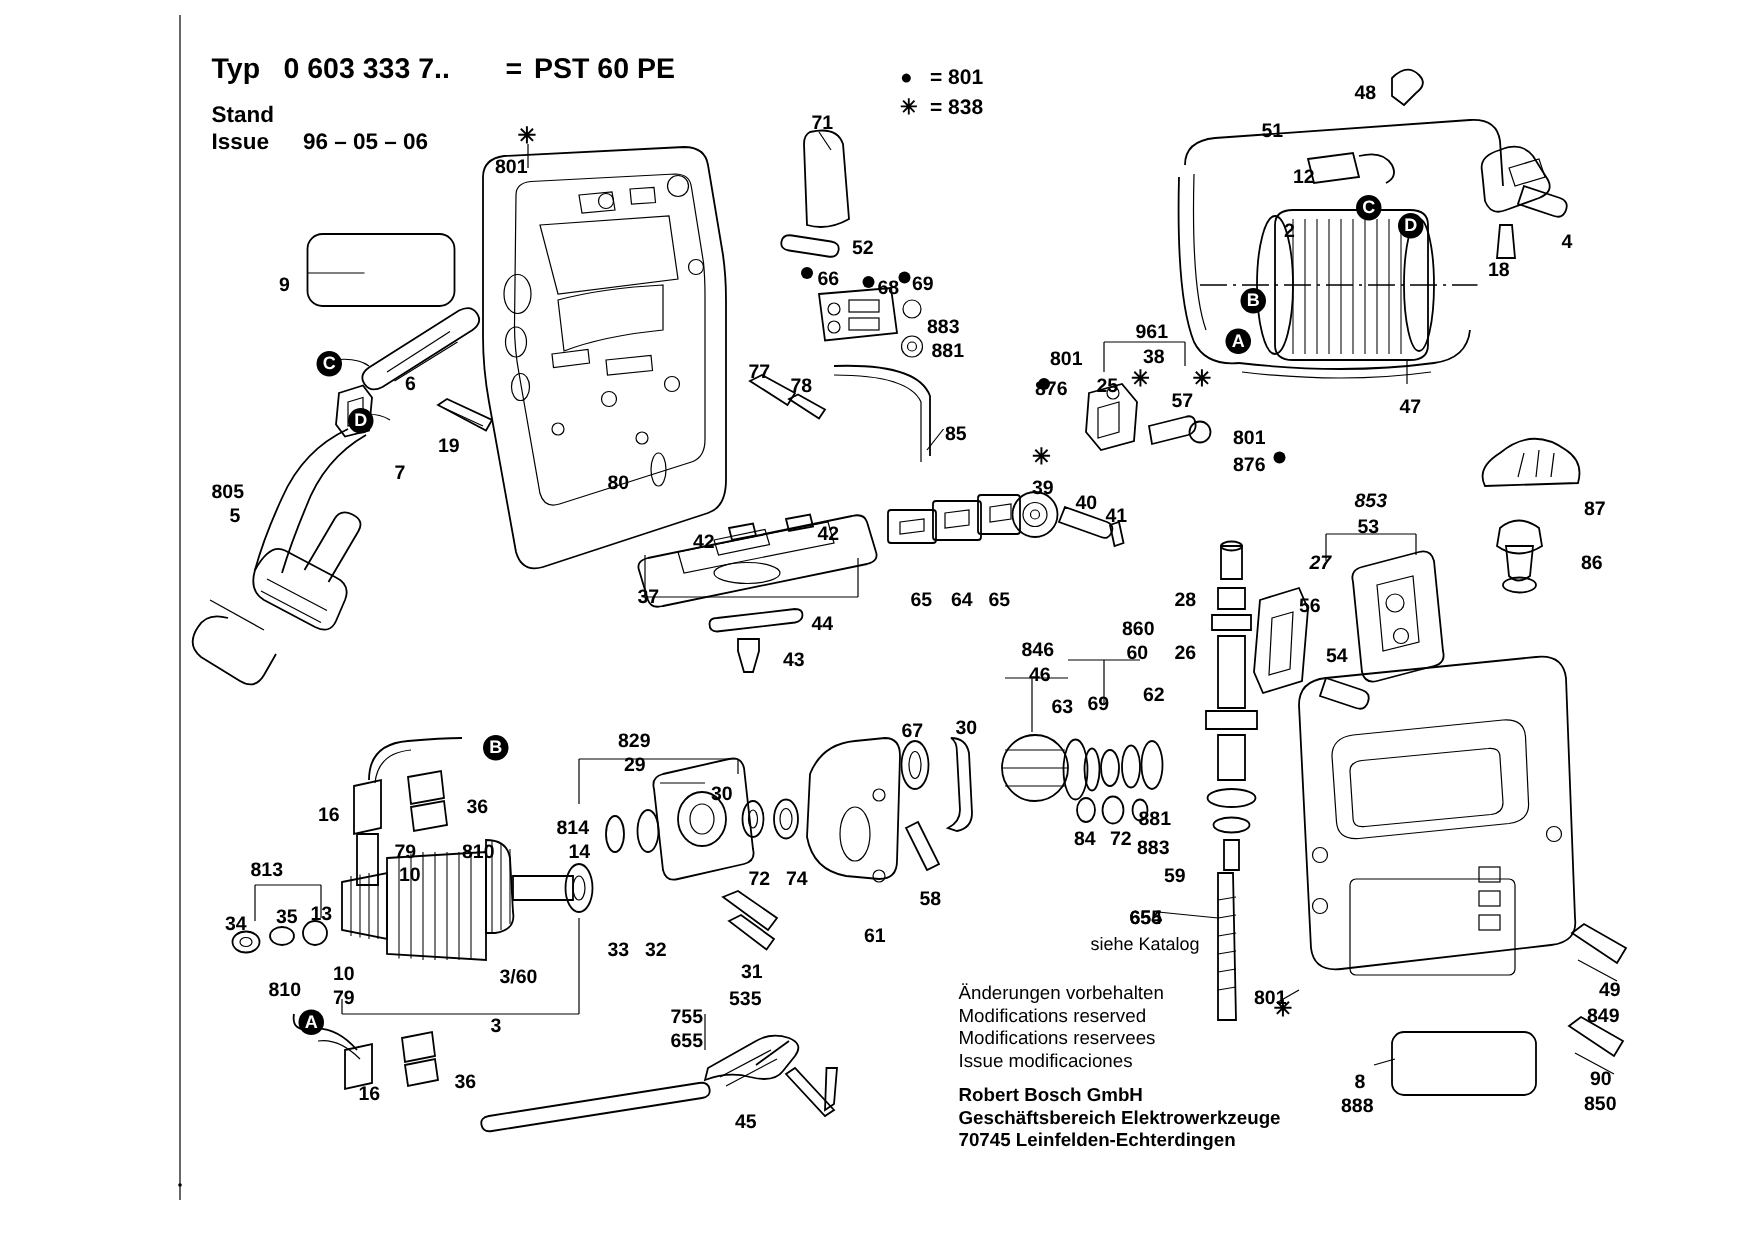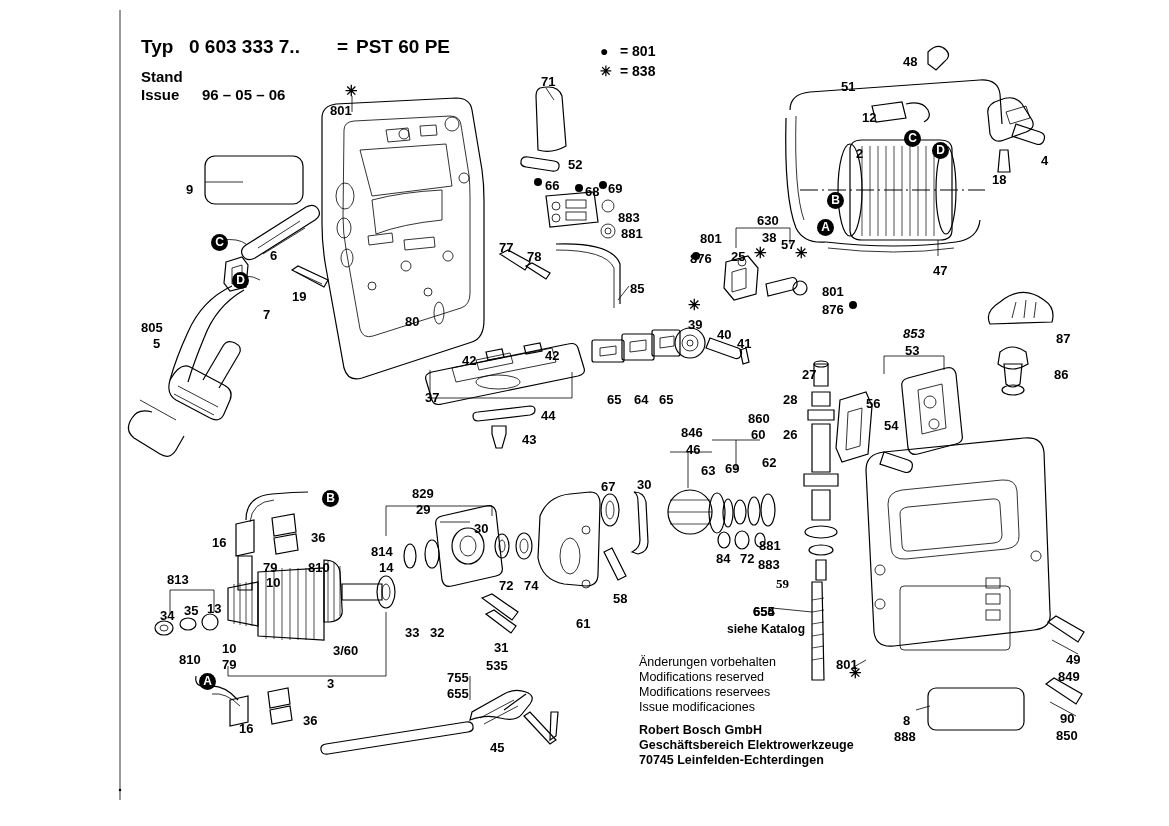--- a/index.html
+++ b/index.html
@@ -407,21 +407,21 @@
   <div class="title" style="left:356px; top:36px;">PST 60 PE</div>
   <div class="sub" style="left:141px; top:68px;">Stand</div>
   <div class="sub" style="left:141px; top:86px;">Issue</div>
   <div class="sub" style="left:202px; top:86px;">96 – 05 – 06</div>
 
   <div class="legend" style="left:600px; top:43px;">●</div>
   <div class="legend" style="left:620px; top:43px;">= 801</div>
   <div class="legend" style="left:600px; top:63px;">✳</div>
   <div class="legend" style="left:620px; top:63px;">= 838</div>
 
-  <div class="lbl sm" style="left:727px; top:622px; font-weight:bold;">siehe Katalog</div>
+  <div class="lbl sm" style="left:727px; top:622px; font-weight:normal;">siehe Katalog</div>
 
   <div class="foot" style="left:639px; top:655px;">Änderungen vorbehalten</div>
   <div class="foot" style="left:639px; top:670px;">Modifications reserved</div>
   <div class="foot" style="left:639px; top:685px;">Modifications reservees</div>
   <div class="foot" style="left:639px; top:700px;">Issue modificaciones</div>
   <div class="foot b" style="left:639px; top:723px;">Robert Bosch GmbH</div>
   <div class="foot b" style="left:639px; top:738px;">Geschäftsbereich Elektrowerkzeuge</div>
   <div class="foot b" style="left:639px; top:753px;">70745 Leinfelden-Echterdingen</div>
 
   <div class="dot" style="left:534px; top:178px;"></div>
@@ -471,53 +471,53 @@
       <div class="lbl" style="left: 522px; top: 432px;">43</div>
       <div class="lbl" style="left: 607px; top: 392px;">65</div>
       <div class="lbl" style="left: 634px; top: 392px;">64</div>
       <div class="lbl" style="left: 659px; top: 392px;">65</div>
       <div class="lbl" style="left: 688px; top: 317px;">39</div>
       <div class="lbl" style="left: 717px; top: 327px;">40</div>
       <div class="lbl" style="left: 737px; top: 336px;">41</div>
       <div class="lbl" style="left: 700px; top: 231px;">801</div>
       <div class="lbl" style="left: 690px; top: 251px;">876</div>
       <div class="lbl" style="left: 731px; top: 249px;">25</div>
-      <div class="lbl" style="left: 781px; top: 237px;">57</div>
-      <div class="lbl" style="left: 757px; top: 213px;">630</div>
+      <div class="lbl" style="left: 781px; top: 259px;">57</div>
+      <div class="lbl" style="left: 757px; top: 213px;">961</div>
       <div class="lbl" style="left: 762px; top: 230px;">38</div>
       <div class="lbl" style="left: 822px; top: 284px;">801</div>
       <div class="lbl" style="left: 822px; top: 302px;">876</div>
       <div class="lbl" style="left: 903px; top: 54px;">48</div>
       <div class="lbl" style="left: 841px; top: 79px;">51</div>
       <div class="lbl" style="left: 862px; top: 110px;">12</div>
       <div class="lbl" style="left: 856px; top: 146px;">2</div>
       <div class="lbl" style="left: 1041px; top: 153px;">4</div>
       <div class="lbl" style="left: 992px; top: 172px;">18</div>
       <div class="lbl" style="left: 933px; top: 263px;">47</div>
       <div class="lbl" style="left: 903px; top: 326px; font-style: italic;">853</div>
       <div class="lbl" style="left: 905px; top: 343px;">53</div>
       <div class="lbl" style="left: 1056px; top: 331px;">87</div>
       <div class="lbl" style="left: 1054px; top: 367px;">86</div>
       <div class="lbl" style="left: 866px; top: 396px;">56</div>
-      <div class="lbl" style="left: 884px; top: 418px;">54</div>
-      <div class="lbl" style="left: 802px; top: 367px;">27</div>
+      <div class="lbl" style="left: 884px; top: 429px;">54</div>
+      <div class="lbl" style="left: 873px; top: 367px; font-style: italic;">27</div>
       <div class="lbl" style="left: 783px; top: 392px;">28</div>
       <div class="lbl" style="left: 783px; top: 427px;">26</div>
       <div class="lbl" style="left: 748px; top: 411px;">860</div>
       <div class="lbl" style="left: 751px; top: 427px;">60</div>
       <div class="lbl" style="left: 762px; top: 455px;">62</div>
       <div class="lbl" style="left: 681px; top: 425px;">846</div>
       <div class="lbl" style="left: 686px; top: 442px;">46</div>
       <div class="lbl" style="left: 701px; top: 463px;">63</div>
       <div class="lbl" style="left: 725px; top: 461px;">69</div>
       <div class="lbl" style="left: 716px; top: 551px;">84</div>
       <div class="lbl" style="left: 740px; top: 551px;">72</div>
       <div class="lbl" style="left: 758px; top: 557px;">883</div>
       <div class="lbl" style="left: 759px; top: 538px;">881</div>
-      <div class="lbl" style="left: 776px; top: 576px; font-family: Liberation Serif, serif;">59</div>
+      <div class="lbl" style="left: 776px; top: 576px;">59</div>
       <div class="lbl" style="left: 753px; top: 604px;">654</div>
       <div class="lbl" style="left: 753px; top: 604px;">655</div>
       <div class="lbl" style="left: 836px; top: 657px;">801</div>
       <div class="lbl" style="left: 1066px; top: 652px;">49</div>
       <div class="lbl" style="left: 1058px; top: 669px;">849</div>
       <div class="lbl" style="left: 1060px; top: 711px;">90</div>
       <div class="lbl" style="left: 1056px; top: 728px;">850</div>
       <div class="lbl" style="left: 903px; top: 713px;">8</div>
       <div class="lbl" style="left: 894px; top: 729px;">888</div>
       <div class="lbl" style="left: 601px; top: 479px;">67</div>
@@ -536,21 +536,21 @@
       <div class="lbl" style="left: 371px; top: 544px;">814</div>
       <div class="lbl" style="left: 379px; top: 560px;">14</div>
       <div class="lbl" style="left: 311px; top: 530px;">36</div>
       <div class="lbl" style="left: 212px; top: 535px;">16</div>
       <div class="lbl" style="left: 263px; top: 560px;">79</div>
       <div class="lbl" style="left: 266px; top: 575px;">10</div>
       <div class="lbl" style="left: 308px; top: 560px;">810</div>
       <div class="lbl" style="left: 167px; top: 572px;">813</div>
       <div class="lbl" style="left: 207px; top: 601px;">13</div>
       <div class="lbl" style="left: 184px; top: 603px;">35</div>
-      <div class="lbl" style="left: 160px; top: 608px;">34</div>
+      <div class="lbl" style="left: 150px; top: 608px;">34</div>
       <div class="lbl" style="left: 222px; top: 641px;">10</div>
       <div class="lbl" style="left: 222px; top: 657px;">79</div>
       <div class="lbl" style="left: 179px; top: 652px;">810</div>
       <div class="lbl" style="left: 333px; top: 643px;">3/60</div>
       <div class="lbl" style="left: 327px; top: 676px;">3</div>
       <div class="lbl" style="left: 239px; top: 721px;">16</div>
       <div class="lbl" style="left: 303px; top: 713px;">36</div>
       <div class="lbl" style="left: 447px; top: 670px;">755</div>
       <div class="lbl" style="left: 447px; top: 686px;">655</div>
       <div class="lbl" style="left: 490px; top: 740px;">45</div>

